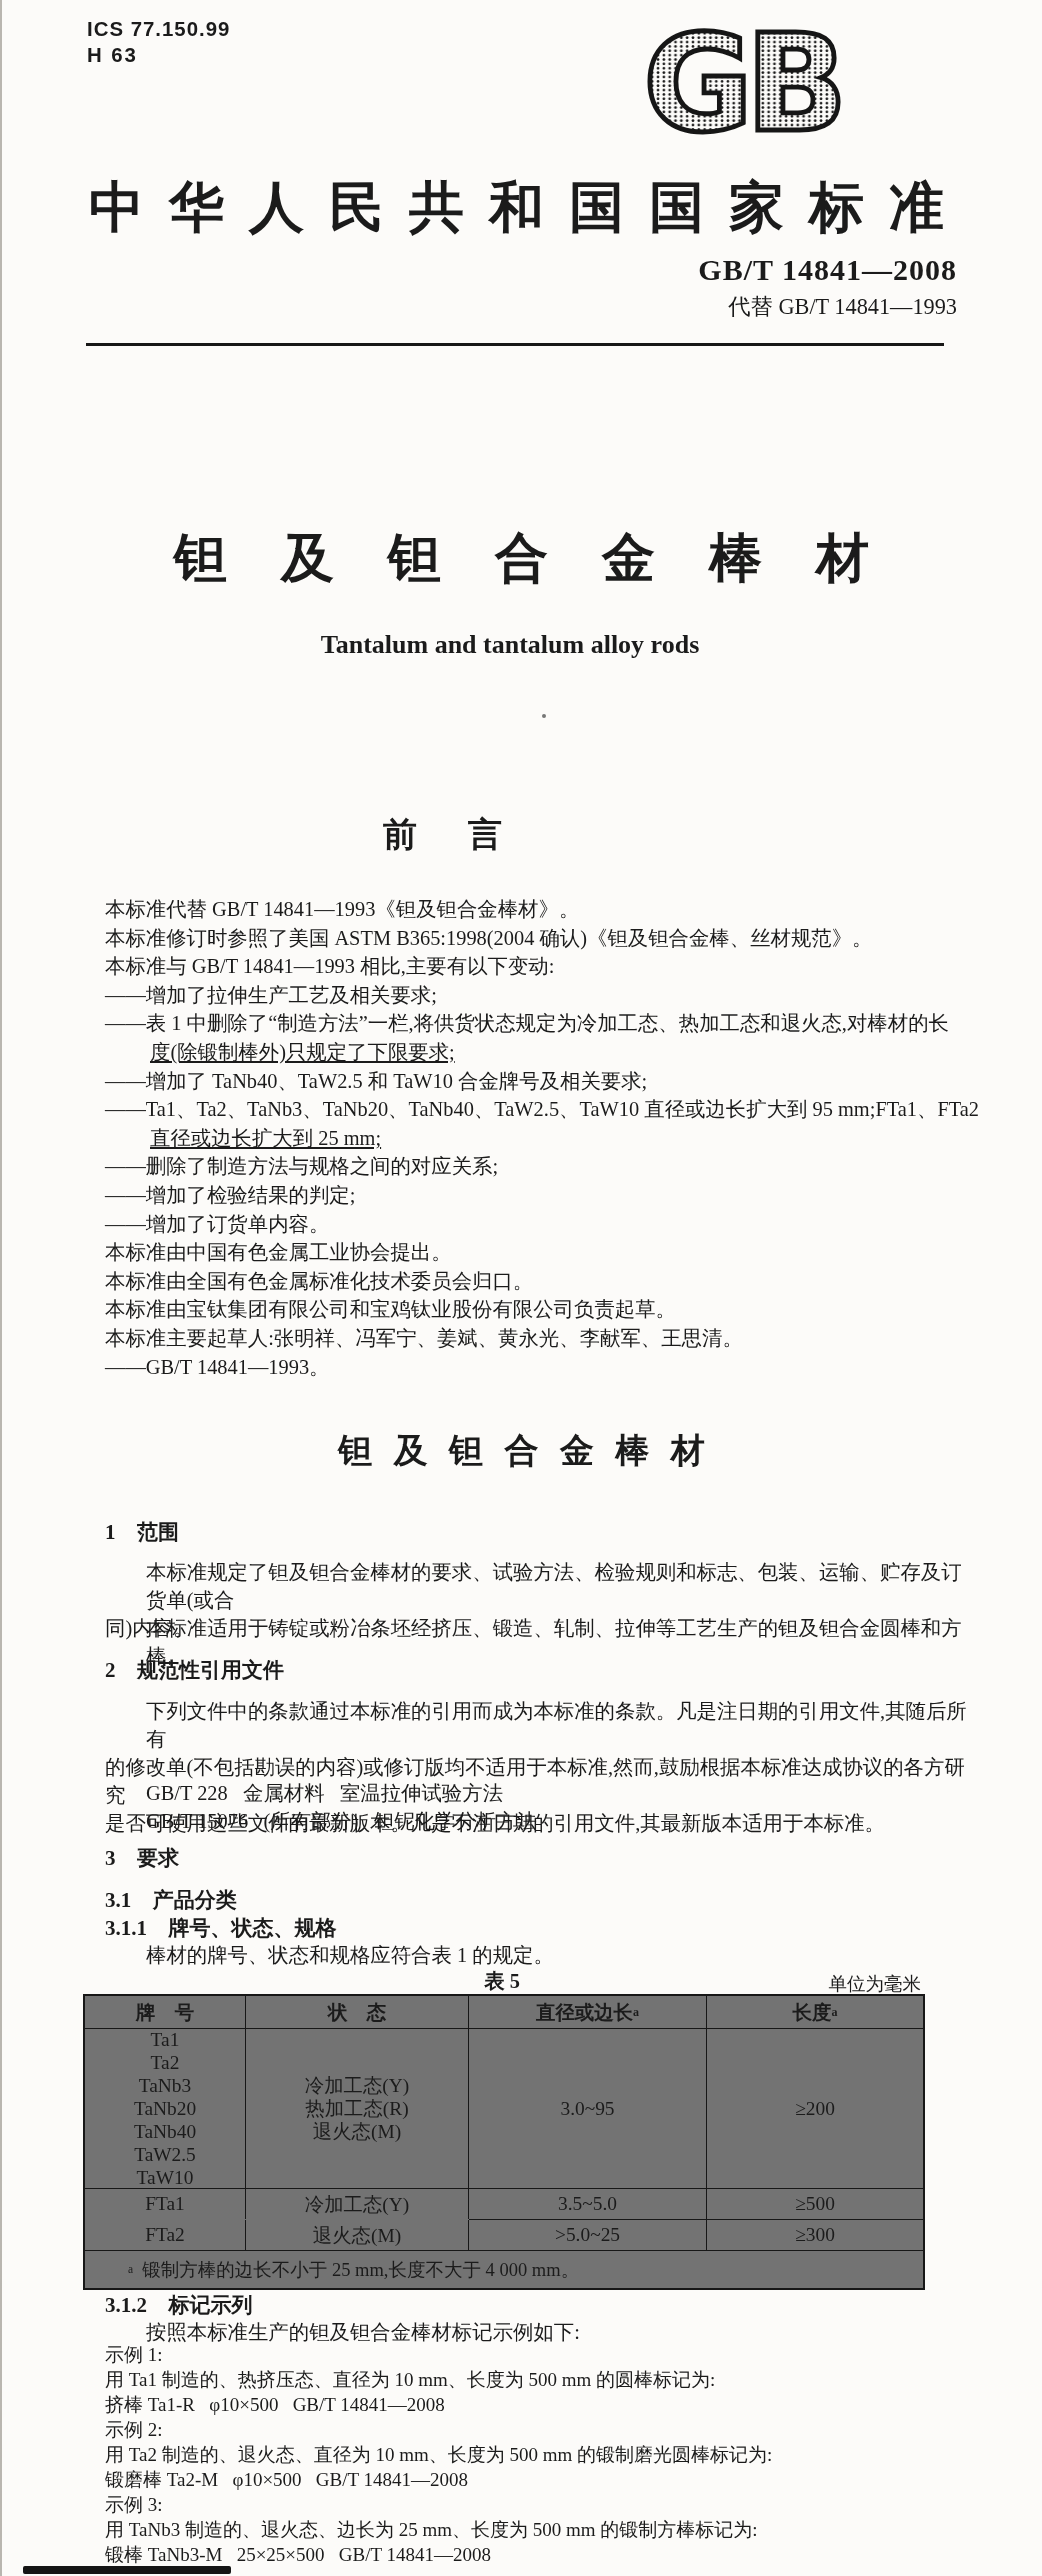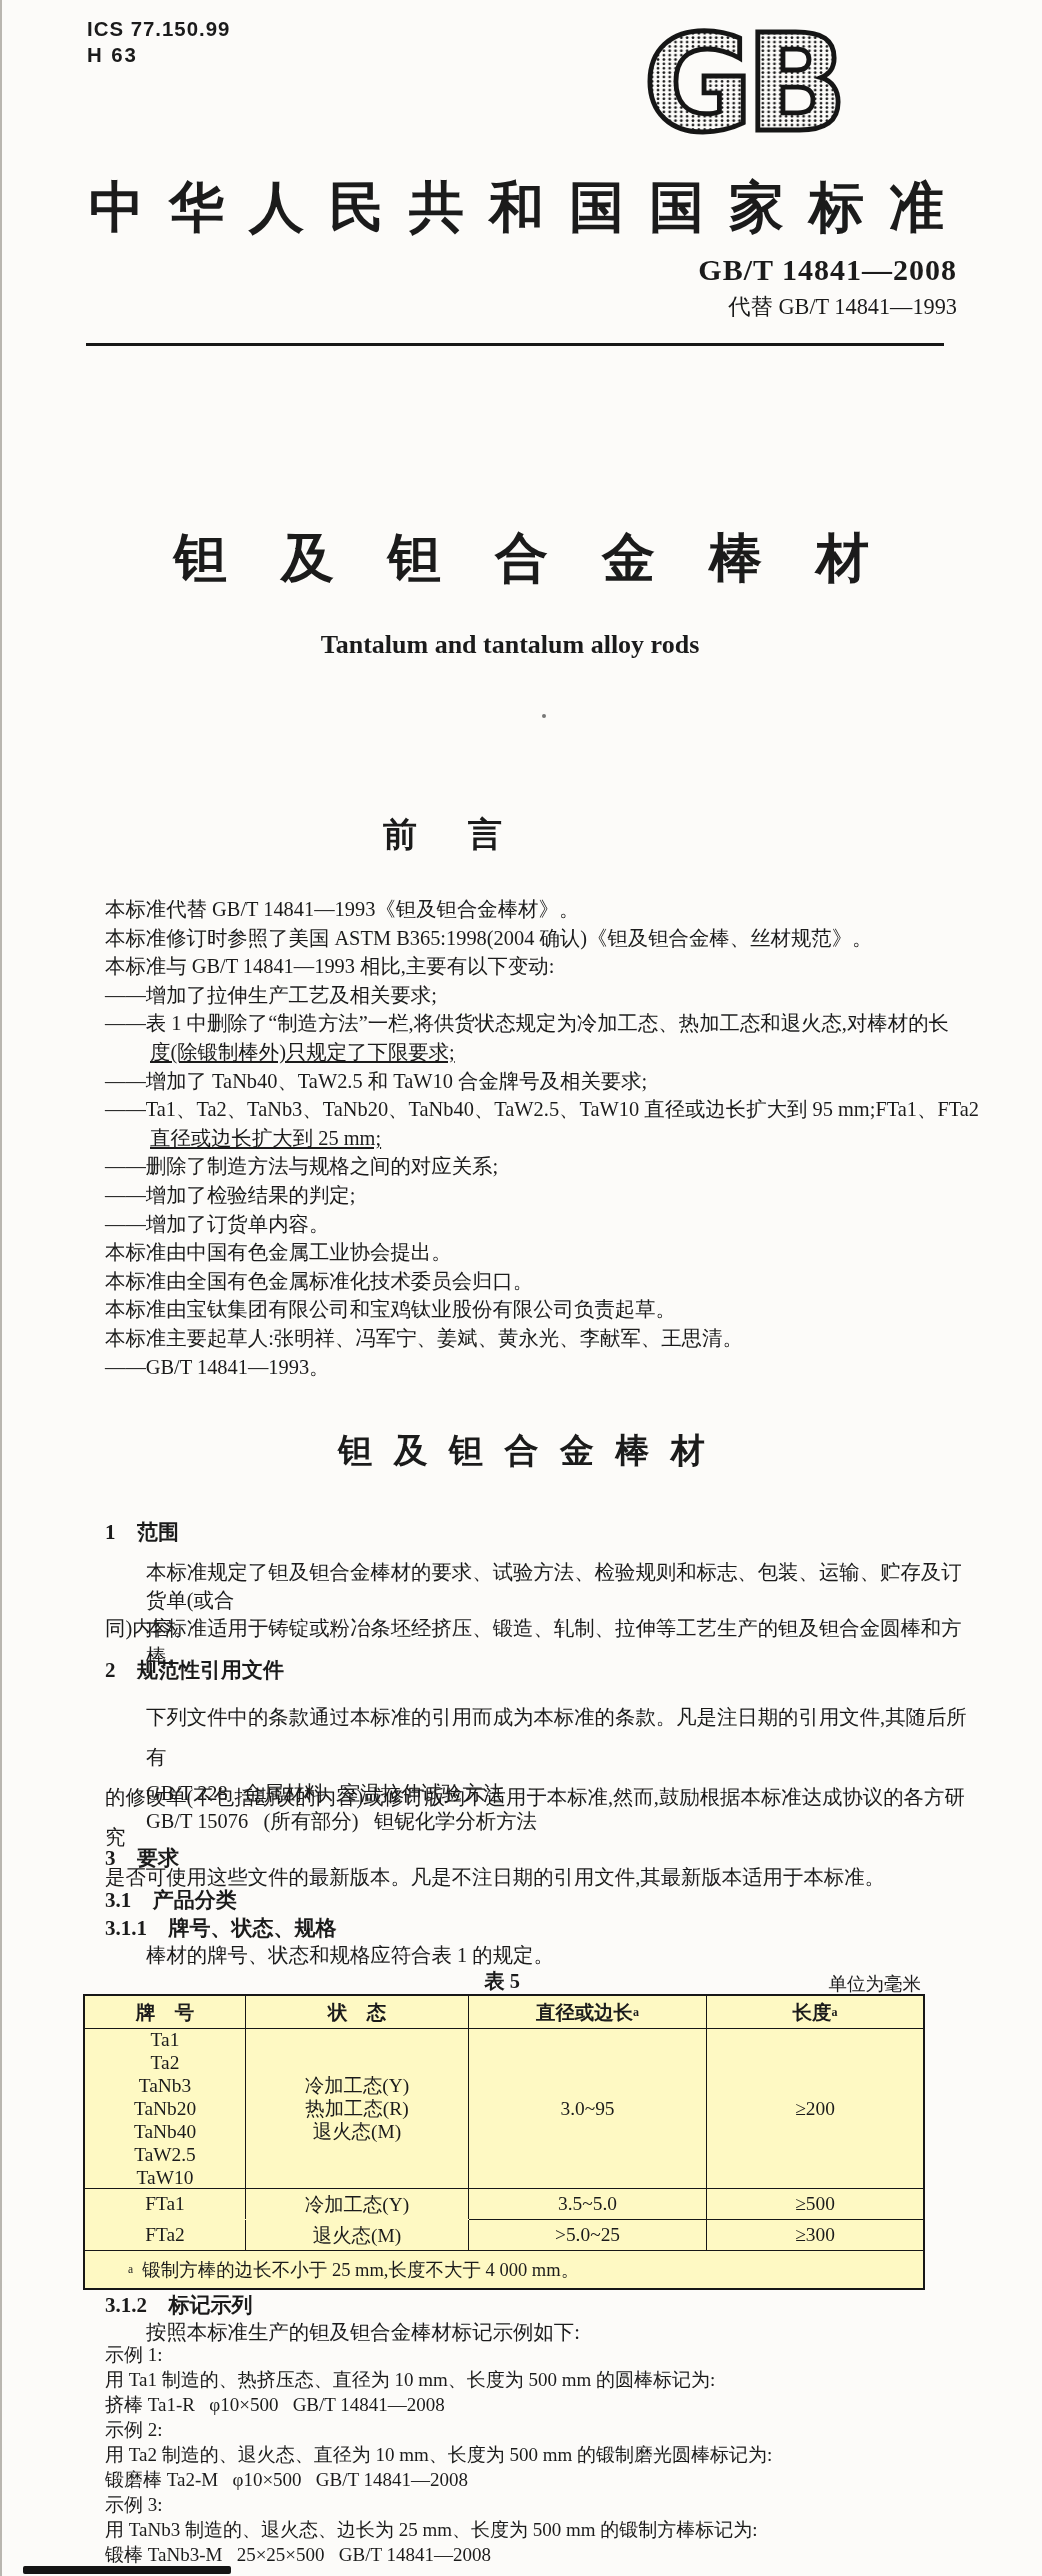--- a/index.html
+++ b/index.html
@@ -32,21 +32,21 @@
   .body-heading{left:0;top:1428px;width:1043px;text-align:center;font-size:34px;font-weight:bold;letter-spacing:21.4px;padding-left:21.4px;box-sizing:border-box;}
   .sec-h{left:105px;font-size:21px;font-weight:bold;white-space:nowrap;}
   .sec-h .num{margin-right:21.4px;}
   .para{left:105px;width:870px;font-size:20.4px;line-height:28px;}
   .para .ind{padding-left:41px;}
   .para .pre{white-space:pre;}
   
   .tbl-caption{left:83px;top:1967px;width:838px;text-align:center;font-size:20.4px;font-weight:bold;}
   .tbl-unit{right:122px;top:1971px;font-size:18.5px;}
   .t1{left:83px;top:1994px;width:838px;border:2.9px solid #171717;display:grid;
-      grid-template-columns:161px 223px 238px 1fr;font-size:19.4px;background:#fef9c3;}
+      grid-template-columns:161px 223px 238px 1fr;font-size:19.4px;background:#737373;}
   .t1 .c{border-right:1.9px solid #171717;border-bottom:1.9px solid #171717;display:flex;align-items:center;justify-content:center;text-align:center;}
   .t1 .c.last{border-right:none;}
   .t1 .th{height:32px;font-weight:bold;}
   .t1 .g1{height:159px;flex-direction:column;}
   .t1 .g1 .ln{line-height:23px;}
   .t1 .g2{height:30px;}
   .t1 .nb{border-bottom:none;}
   .t1 .foot{grid-column:1 / 5;border-right:none;border-bottom:none;justify-content:flex-start;
             padding:5.8px 9.7px 5.8px 43px;font-size:18.5px;height:auto;text-align:left;}
   sup{font-size:0.62em;vertical-align:super;line-height:0;}
@@ -114,21 +114,21 @@
     <div class="ind">本标准规定了钽及钽合金棒材的要求、试验方法、检验规则和标志、包装、运输、贮存及订货单(或合</div>
     <div>同)内容。</div>
   </div>
   <div class="abs para" style="top:1614px;">
     <div class="ind">本标准适用于铸锭或粉冶条坯经挤压、锻造、轧制、拉伸等工艺生产的钽及钽合金圆棒和方棒。</div>
   </div>
 
   <div class="abs sec-h" style="top:1656px;">
     <span class="num">2</span><span>规范性引用文件</span>
   </div>
-  <div class="abs para" style="top:1697px;line-height:40px;">
+  <div class="abs para" style="top:1697px;line-height:28px;">
     <div class="ind">下列文件中的条款通过本标准的引用而成为本标准的条款。凡是注日期的引用文件,其随后所有</div>
     <div>的修改单(不包括勘误的内容)或修订版均不适用于本标准,然而,鼓励根据本标准达成协议的各方研究</div>
     <div>是否可使用这些文件的最新版本。凡是不注日期的引用文件,其最新版本适用于本标准。</div>
   </div>
   <div class="abs para" style="top:1779px;line-height:28px;">
     <div class="ind pre">GB/T 228   金属材料   室温拉伸试验方法</div>
     <div class="ind pre">GB/T 15076   (所有部分)   钽铌化学分析方法</div>
   </div>
 
   <div class="abs sec-h" style="top:1844px;">

